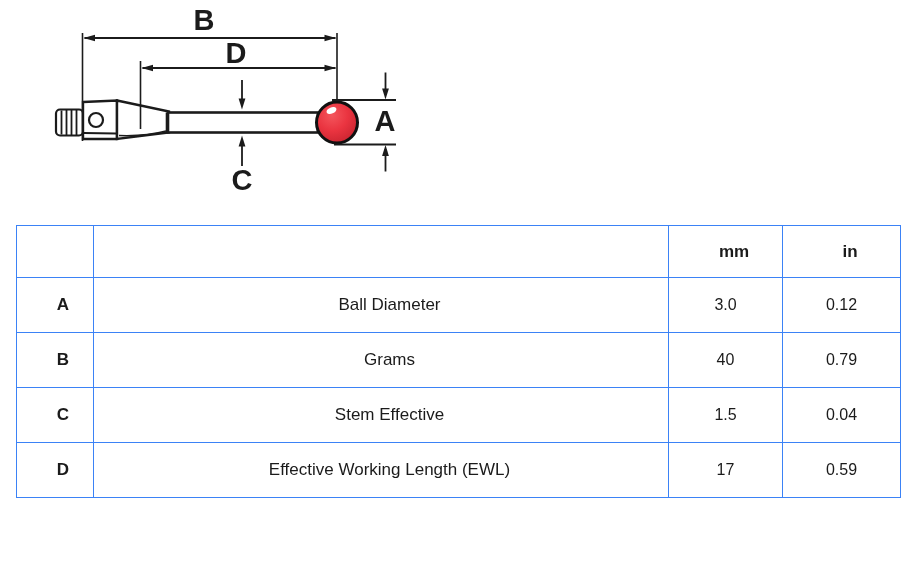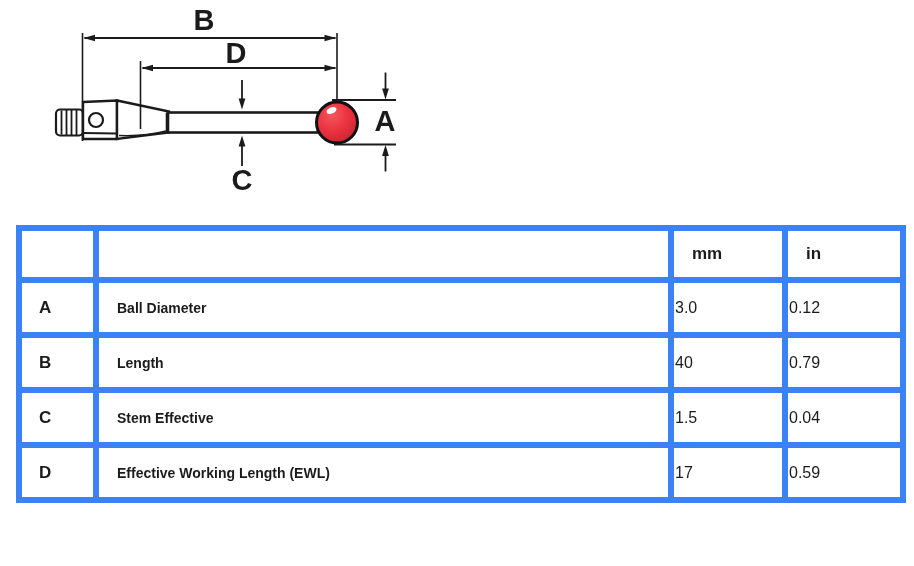--- a/index.html
+++ b/index.html
@@ -20,31 +20,31 @@
     fill: #1b1b1b;
   }
   .spec-table {
     position: absolute;
     left: 16px;
     top: 225px;
     border-collapse: collapse;
     table-layout: fixed;
   }
   .spec-table th, .spec-table td {
-    border: 6px solid #3b82f6;
+    border: 1px solid #3b82f6;
     vertical-align: middle;
-    text-align: left;
+    text-align: center;
     background: #ffffff;
     overflow: hidden;
     white-space: nowrap;
   }
   .spec-table thead tr { height: 52px; }
   .spec-table tbody tr { height: 55px; }
   .cell-ref  { padding-left: 17px; font-weight: bold; font-size: 17px; }
-  .cell-name { padding-left: 18px; font-weight: bold; font-size: 14px; }
+  .cell-name { padding-left: 18px; font-weight: normal; font-size: 17px; }
   .cell-head { padding-left: 18px; font-weight: bold; font-size: 17px; }
   .cell-val  { font-weight: normal; font-size: 16px; }
 </style>
 </head>
 <body>
 
 <div class="canvas">
 
   <svg class="diagram-svg" width="450" height="215" viewBox="0 0 450 215">
     <defs>
@@ -135,21 +135,21 @@
     </thead>
     <tbody>
       <tr>
         <td class="cell-ref">A</td>
         <td class="cell-name">Ball Diameter</td>
         <td class="cell-val">3.0</td>
         <td class="cell-val">0.12</td>
       </tr>
       <tr>
         <td class="cell-ref">B</td>
-        <td class="cell-name">Length</td>
+        <td class="cell-name">Grams</td>
         <td class="cell-val">40</td>
         <td class="cell-val">0.79</td>
       </tr>
       <tr>
         <td class="cell-ref">C</td>
         <td class="cell-name">Stem Effective</td>
         <td class="cell-val">1.5</td>
         <td class="cell-val">0.04</td>
       </tr>
       <tr>

